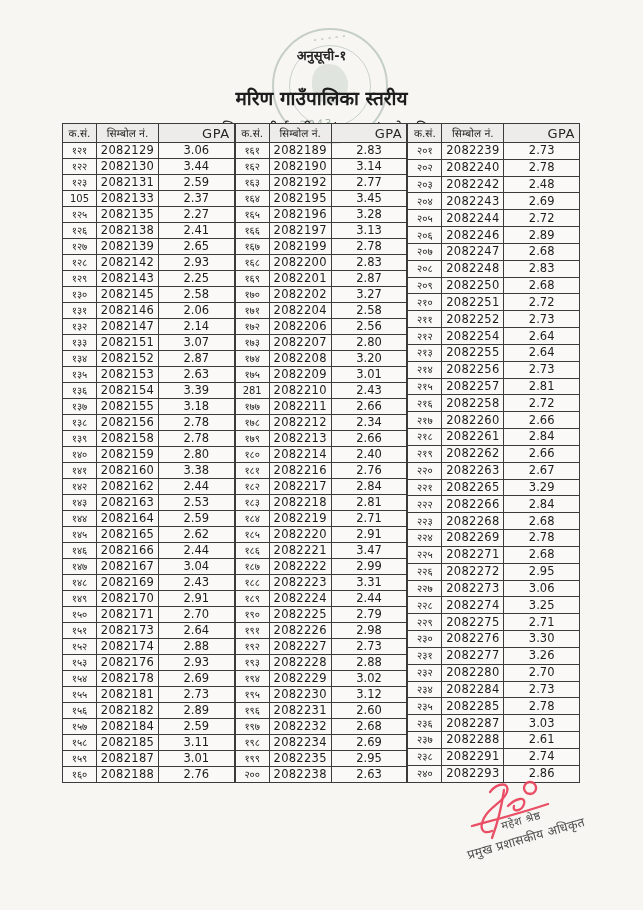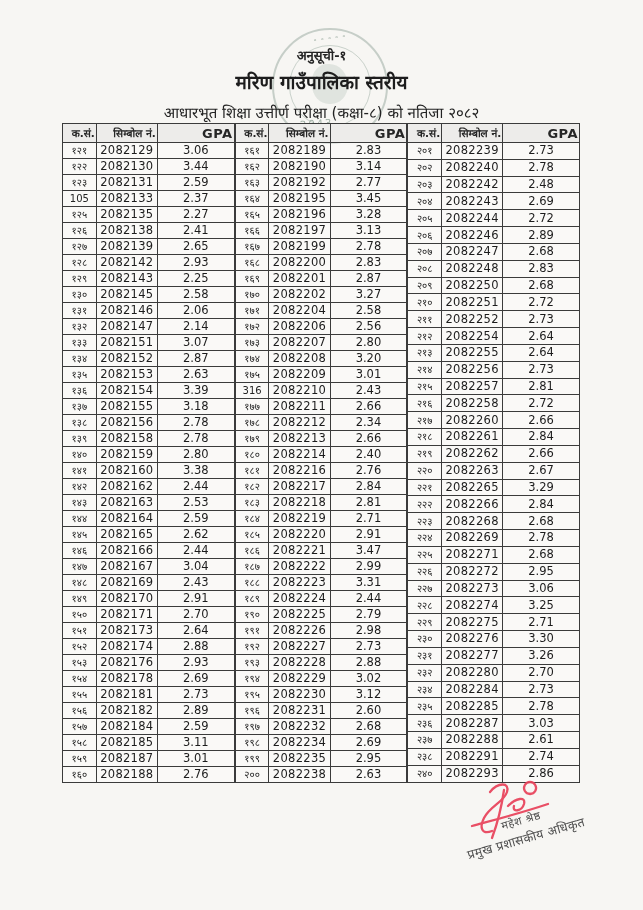--- a/index.html
+++ b/index.html
@@ -14,21 +14,21 @@
     position:relative;
     width:643px;height:910px;
     background:#f7f6f3;
   }
   
   .header{
     position:absolute;top:46px;left:0;right:0;
     text-align:center;z-index:2;
   }
   .annex{font-size:13px;font-weight:bold;color:#242424;}
-  .title{font-size:19px;font-weight:bold;margin-top:5px;color:#1d1d1d;}
+  .title{font-size:19px;font-weight:bold;margin-top:21px;color:#1d1d1d;}
   .subtitle{font-size:15px;font-weight:normal;margin-top:7px;color:#222;}
   
   .seal{
     position:absolute;left:272px;top:28px;width:112px;height:112px;
     border-radius:50%;
     border:2px solid rgba(124,148,135,0.40);
     z-index:1;
   }
   .seal .inner{
     position:absolute;inset:15px;border-radius:50%;
@@ -55,22 +55,22 @@
     position:absolute;top:123px;left:62px;width:518px;
     display:flex;justify-content:space-between;z-index:2;
   }
   table.results{
     border-collapse:collapse;table-layout:fixed;
     background:rgba(255,255,255,0.35);
   }
   table.results th{
     border:1.4px solid #3b3b3b;
     background:#edecea;
-    font-size:10.5px;font-weight:bold;color:#262626;
-    height:18px;padding:0 1px;text-align:right;
+    font-size:10.5px;font-weight:normal;color:#262626;
+    height:18px;padding:0 1px;
   }
   table.results th.gpa-h{font-size:13px;letter-spacing:.5px;padding-left:40px;}
   table.results td{
     border:1px solid #3b3b3b;
     height:15px;line-height:15px;padding:0;
     text-align:center;white-space:nowrap;
   }
   td.col-serial{width:42px;font-size:10px;color:#242424;}
   td.col-symbol{width:68px;font-size:11.5px;color:#1c1c1c;letter-spacing:.3px;}
   td.col-gpa{width:41px;font-size:11.5px;color:#1c1c1c;}
@@ -400,21 +400,21 @@
             <td class="col-serial">१७४</td>
             <td class="col-symbol">2082208</td>
             <td class="col-gpa">3.20</td>
           </tr>
           <tr>
             <td class="col-serial">१७५</td>
             <td class="col-symbol">2082209</td>
             <td class="col-gpa">3.01</td>
           </tr>
           <tr>
-            <td class="col-serial">316</td>
+            <td class="col-serial">281</td>
             <td class="col-symbol">2082210</td>
             <td class="col-gpa">2.43</td>
           </tr>
           <tr>
             <td class="col-serial">१७७</td>
             <td class="col-symbol">2082211</td>
             <td class="col-gpa">2.66</td>
           </tr>
           <tr>
             <td class="col-serial">१७८</td>

